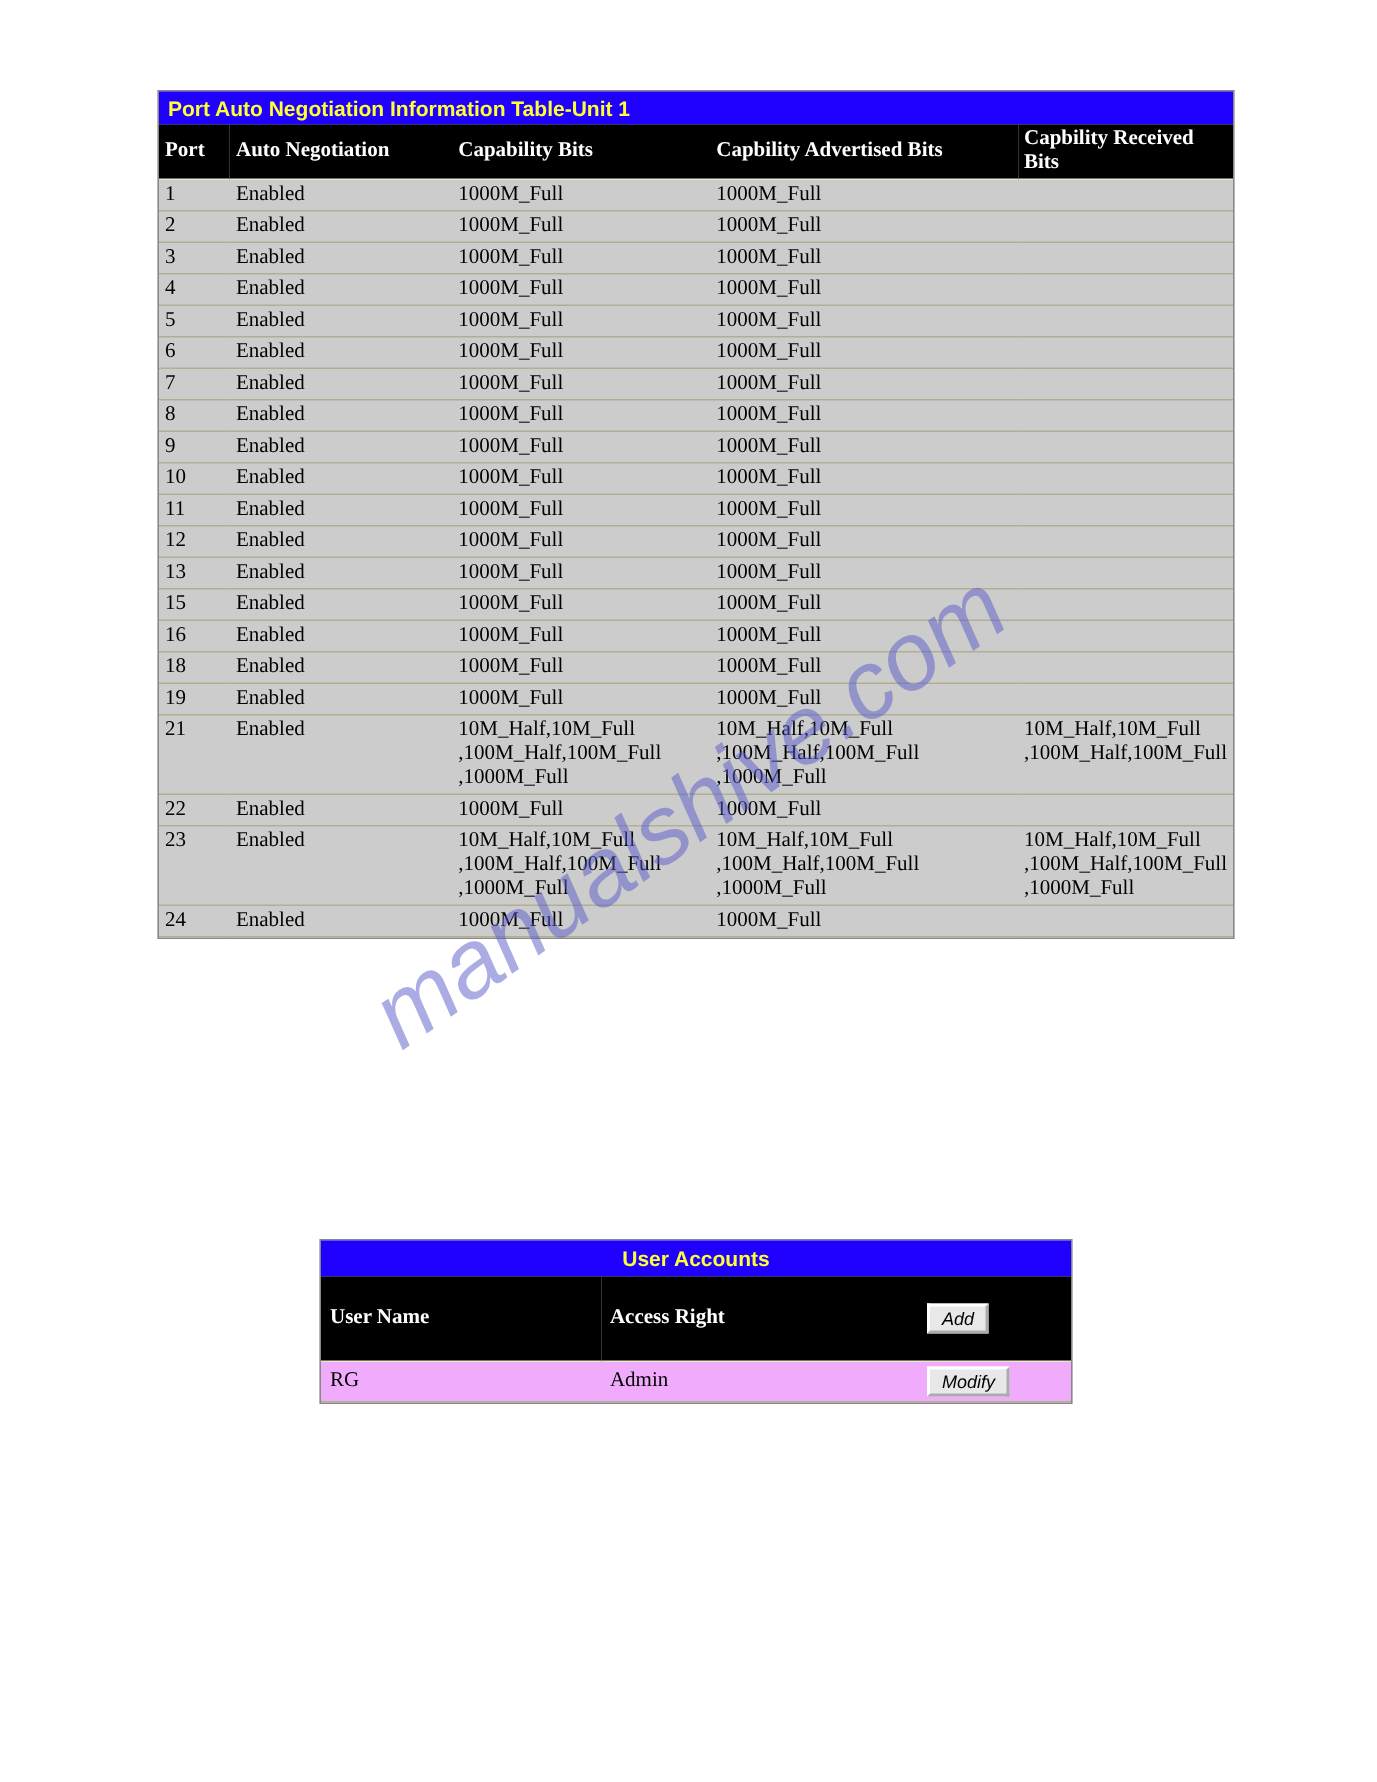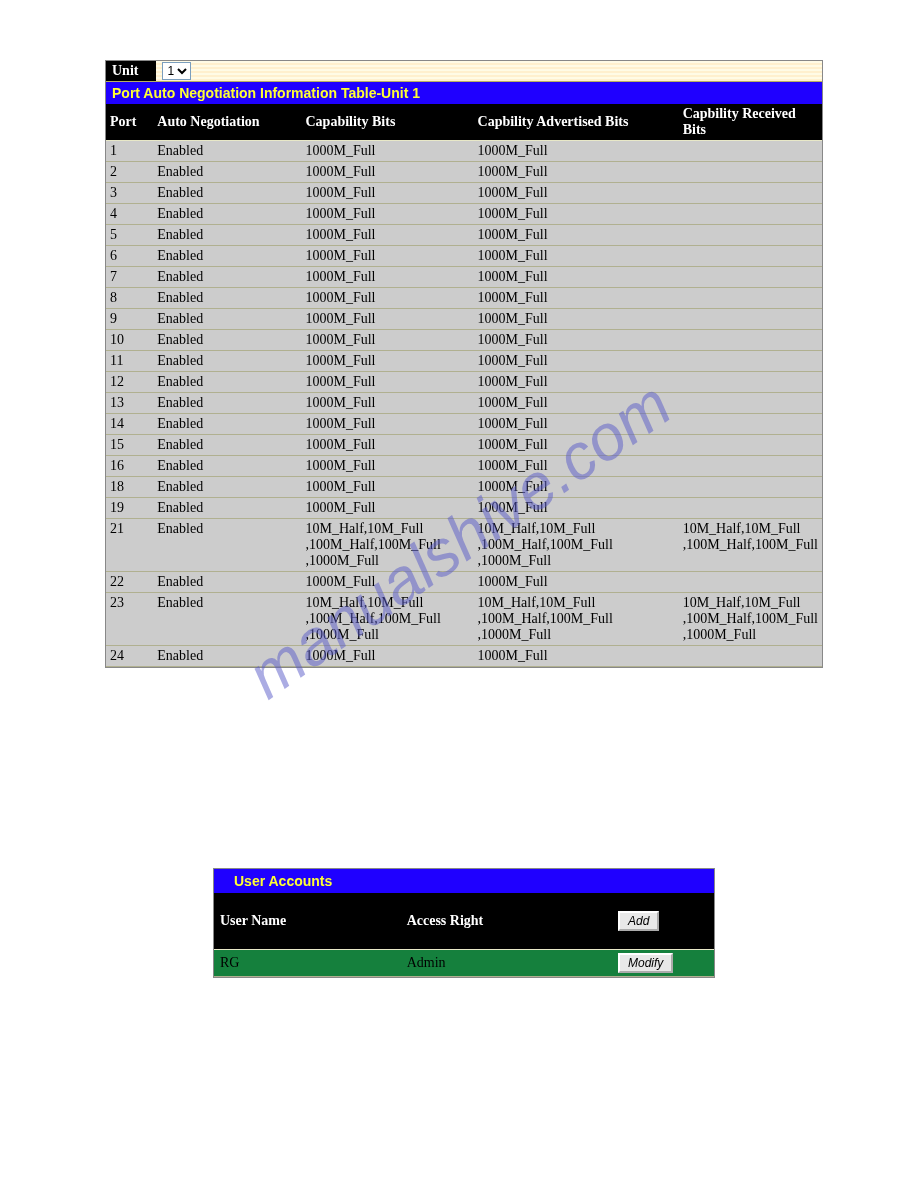--- a/index.html
+++ b/index.html
@@ -76,35 +76,36 @@
 .col-adv { width: 210px; }
 
 .user-panel {
   width: 500px;
   margin: 200px auto 0 auto;
   border: 1px solid #888;
   background: #cccccc;
 }
 .user-panel .section-title {
   padding: 4px 20px;
+  text-align: center;
 }
 table.user {
   width: 100%;
   border-collapse: collapse;
 }
 table.user th {
   background: #000;
   color: #fff;
   text-align: left;
   font-weight: bold;
   font-family: "Times New Roman", Times, serif;
   padding: 18px 6px;
 }
 table.user td {
-  background: #15803d;
+  background: #f0abfc;
   border-top: 1px solid #e8e8c8;
   border-bottom: 1px solid #b0b090;
   padding: 3px 6px;
   font-family: "Times New Roman", Times, serif;
 }
 .btn {
   font-family: Arial, sans-serif;
   font-size: 12px;
   background: #e8e8e8;
   border: 2px outset #fff;
@@ -128,26 +129,20 @@
 }
 .rel { position: relative; }
 </style>
 </head>
 <body>
 
 <div class="page rel">
   <div class="watermark">manualshive.com</div>
 
   <div class="panel">
-    <div class="unit-row">
-      <span class="unit-label">Unit</span>
-      <select class="unit-select">
-        <option>1</option>
-      </select>
-    </div>
     <div class="section-title">Port Auto Negotiation Information Table-Unit 1</div>
     <table class="data">
       <thead>
         <tr>
           <th class="col-port">Port</th>
           <th class="col-autoneg">Auto Negotiation</th>
           <th class="col-cap">Capability Bits</th>
           <th class="col-adv">Capbility Advertised Bits</th>
           <th>Capbility Received Bits</th>
         </tr>
@@ -232,27 +227,20 @@
           </tr>
           <tr>
             <td>12</td>
             <td>Enabled</td>
             <td>1000M_Full</td>
             <td>1000M_Full</td>
             <td></td>
           </tr>
           <tr>
             <td>13</td>
-            <td>Enabled</td>
-            <td>1000M_Full</td>
-            <td>1000M_Full</td>
-            <td></td>
-          </tr>
-          <tr>
-            <td>14</td>
             <td>Enabled</td>
             <td>1000M_Full</td>
             <td>1000M_Full</td>
             <td></td>
           </tr>
           <tr>
             <td>15</td>
             <td>Enabled</td>
             <td>1000M_Full</td>
             <td>1000M_Full</td>

